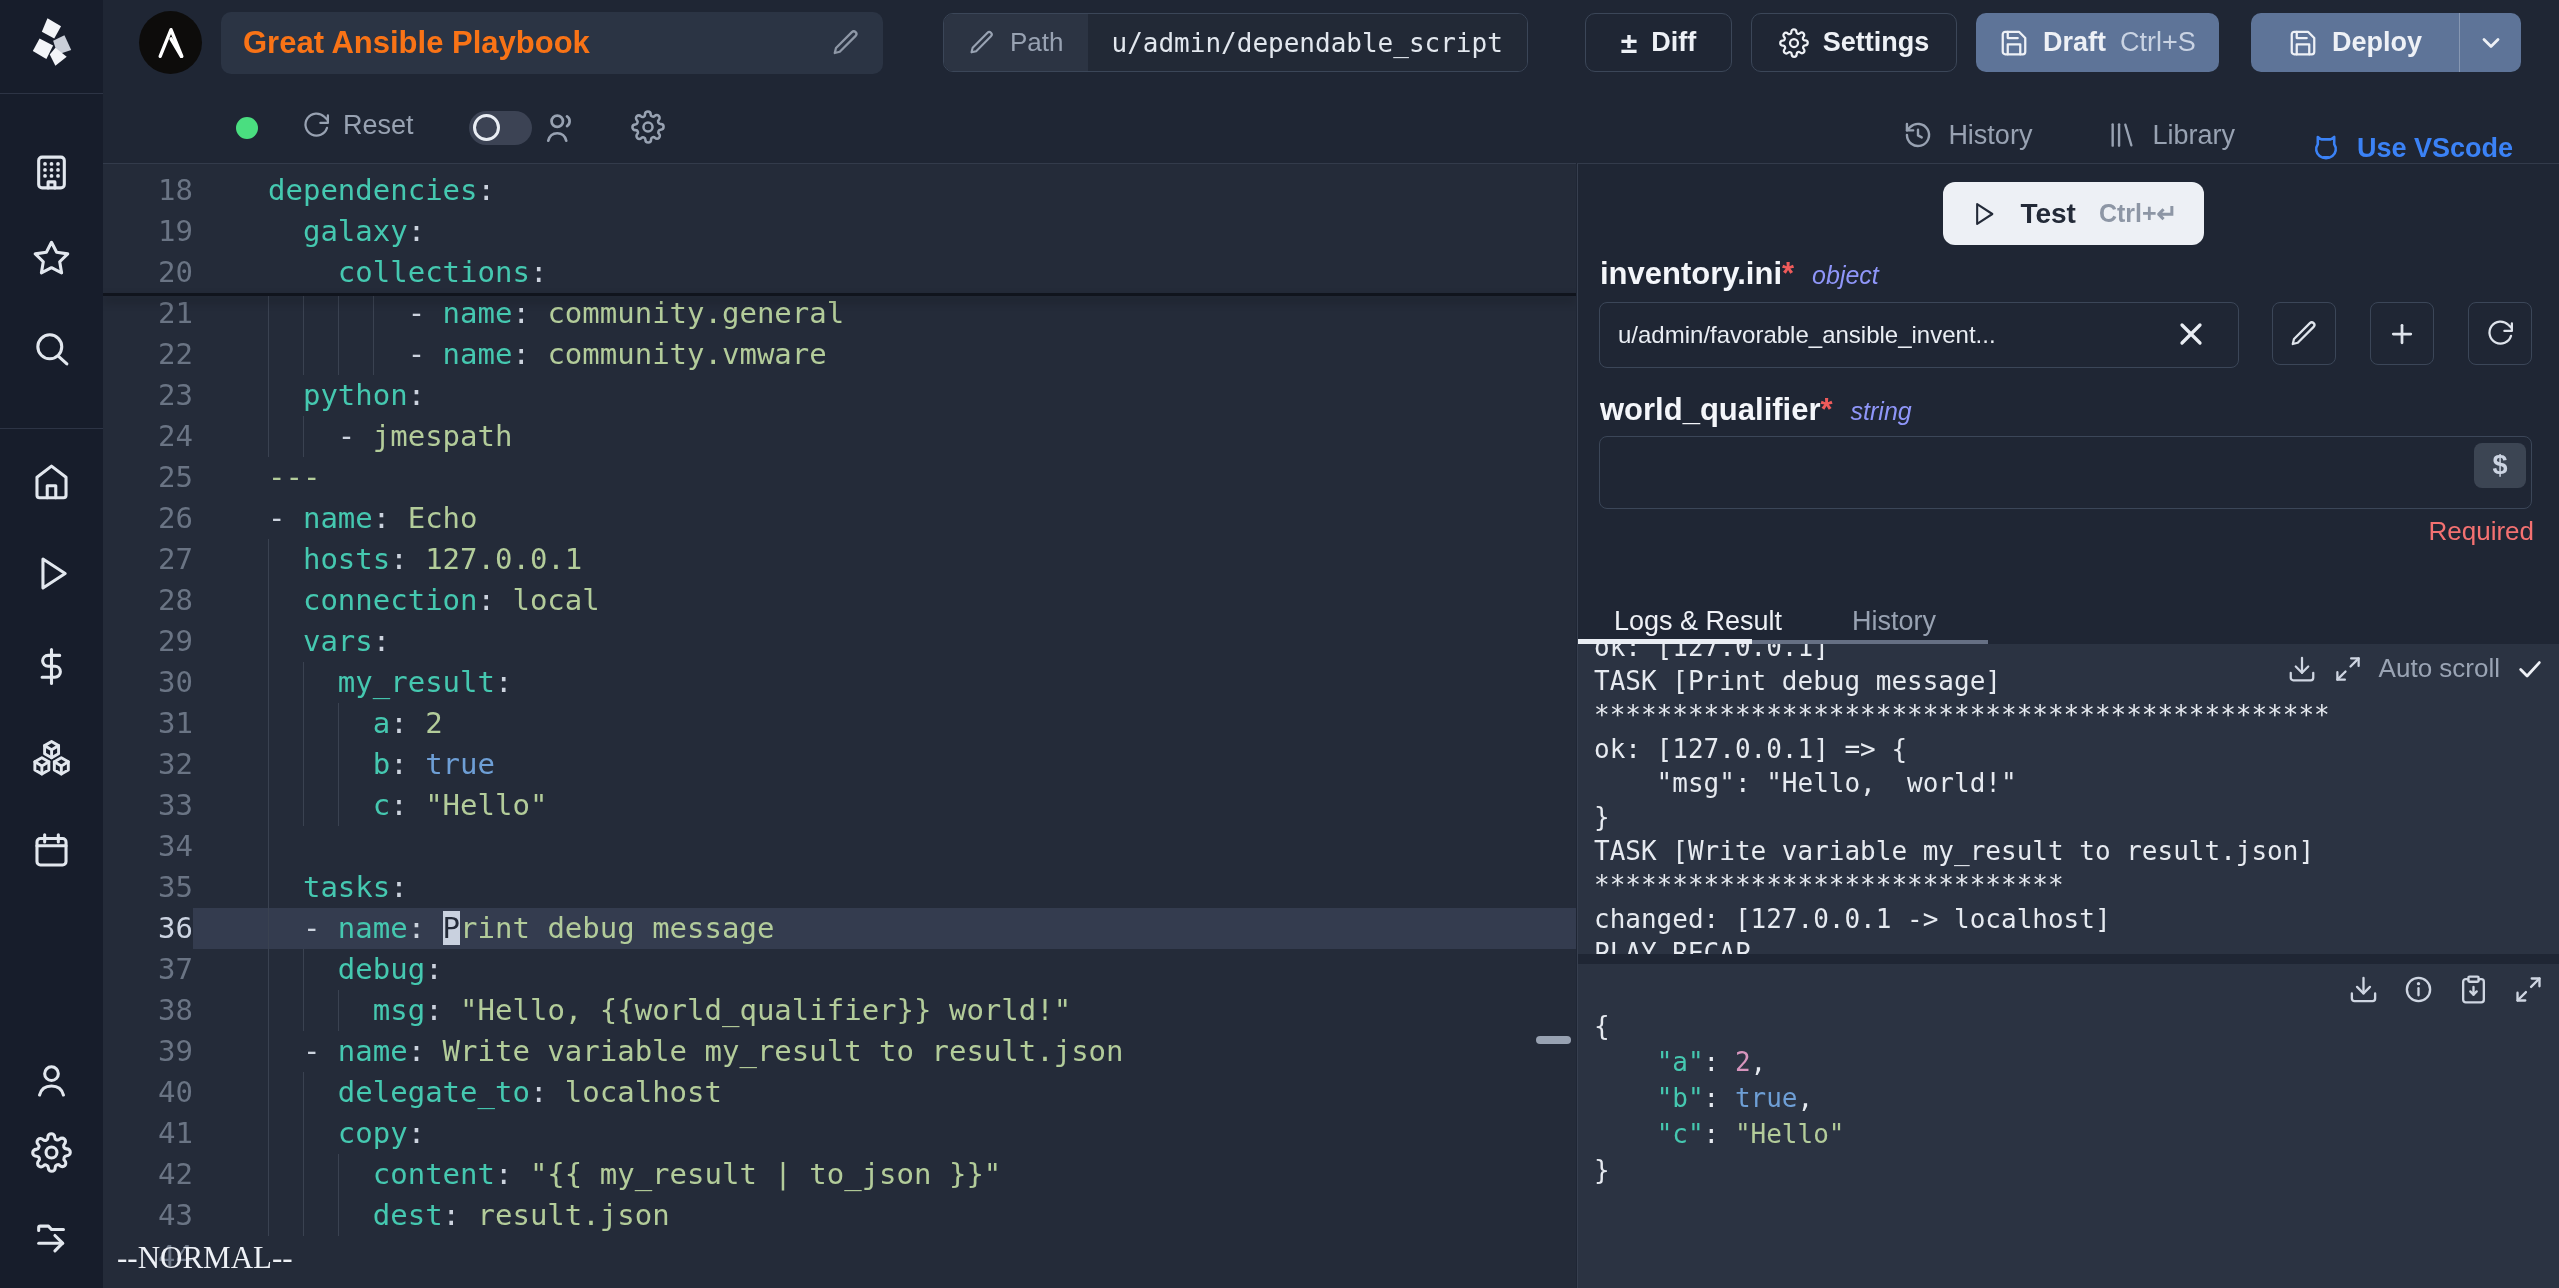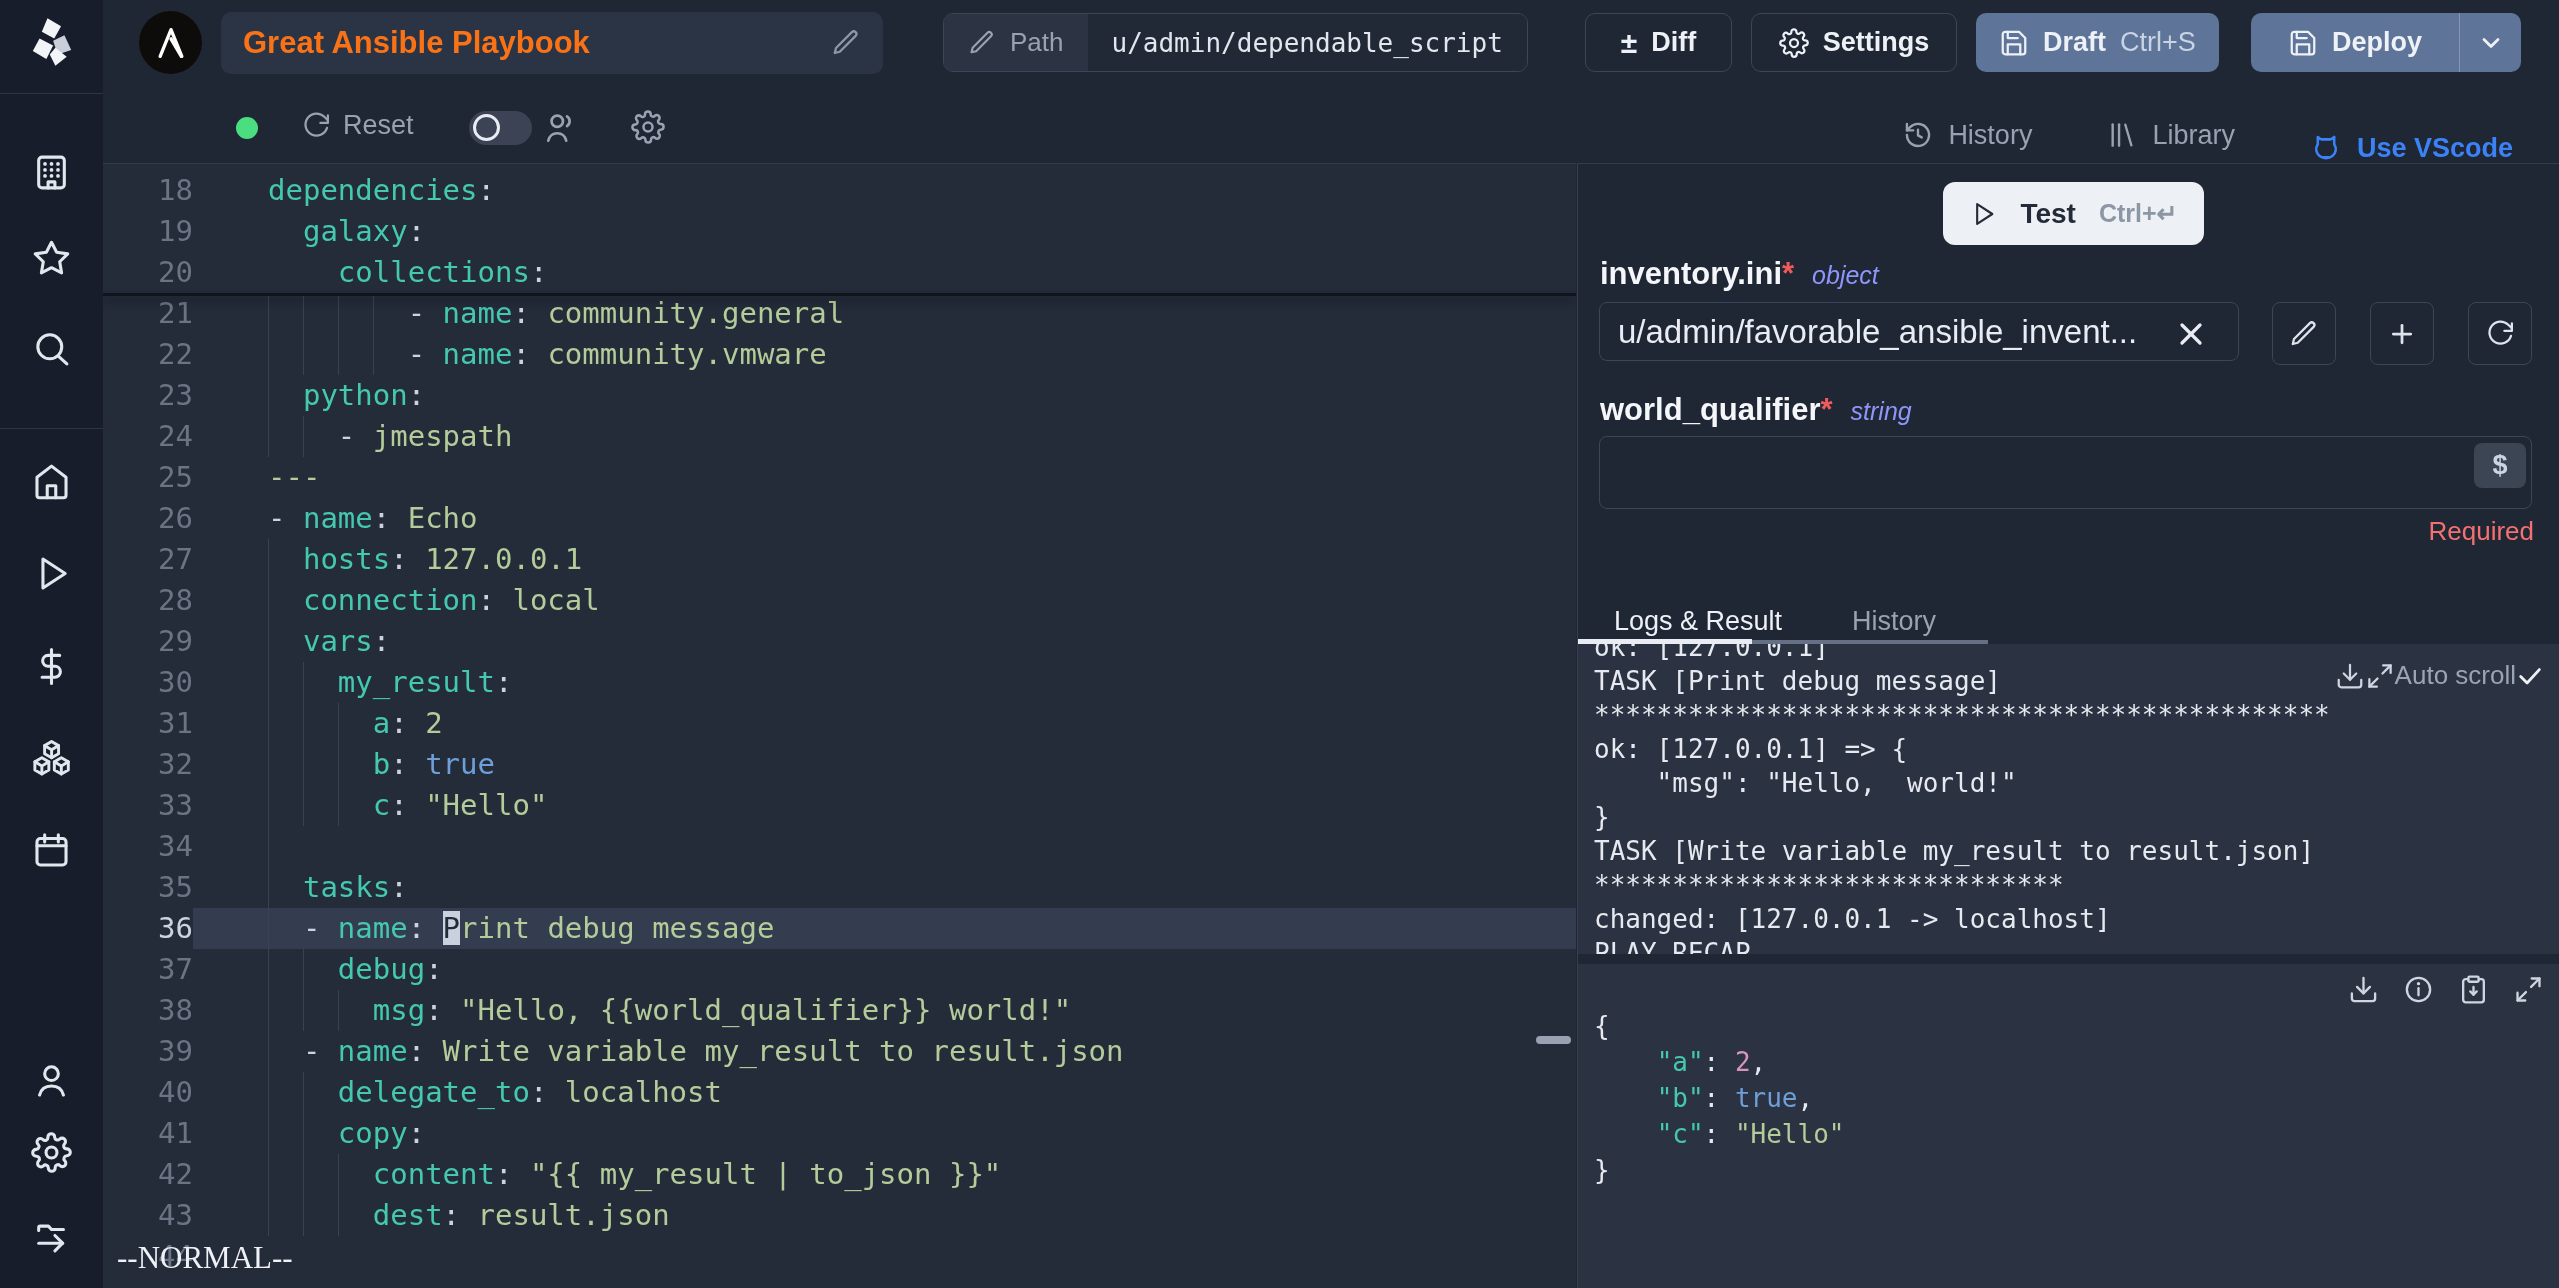--- a/index.html
+++ b/index.html
@@ -72,42 +72,42 @@
   .rpanel { position:absolute; left:1577px; top:163px; width:982px; height:1125px; background:#1f2634;
             border-left:1px solid #373f4f; border-top:1px solid #333b4b; }
   .test-btn { position:absolute; left:365px; top:18px; width:261px; height:63px; background:#edf0f5; border-radius:12px;
               display:flex; align-items:center; justify-content:center; gap:23px; color:#232a38; }
   .test-btn .lbl { font-size:28px; font-weight:700; }
   .test-btn .sc { font-size:25px; color:#8d96a5; font-weight:600; }
   .field-label { position:absolute; left:22px; display:flex; align-items:baseline; }
   .field-label .nm { font-size:31px; font-weight:700; color:#f4f6fa; }
   .field-label .req { font-size:31px; font-weight:700; color:#ef5b5b; }
   .field-label .ty { font-size:25px; font-style:italic; color:#8f96f9; margin-left:18px; }
-  .inv-input { position:absolute; left:21px; top:138px; width:640px; height:59px; border:1px solid #3b4658; border-radius:8px;
-               background:transparent; color:#e9edf3; font-size:33px; padding:0 64px 0 18px;
+  .inv-input { position:absolute; left:21px; top:138px; width:640px; height:66px; border:1px solid #3b4658; border-radius:8px;
+               background:transparent; color:#e9edf3; font-size:24px; padding:0 64px 0 18px;
                font-family:"Liberation Sans",sans-serif; }
   .inv-clear { position:absolute; left:595px; top:152px; width:36px; height:36px; color:#e9edf3; }
   .sq-btn { position:absolute; top:138px; width:64px; height:63px; border:1px solid #3b4658; border-radius:8px;
             display:flex; align-items:center; justify-content:center; color:#dfe4ec; }
   .sq-btn svg { width:30px; height:30px; }
   .wq-area { position:absolute; left:21px; top:272px; width:933px; height:73px; border:1px solid #3b4658; border-radius:8px;
              background:transparent; resize:none; color:#e9edf3; font-size:25px; padding:10px 70px 10px 16px;
              font-family:"Liberation Sans",sans-serif; }
   .dollar-btn { position:absolute; left:896px; top:279px; width:52px; height:45px; background:#3c4553; border-radius:8px;
                 display:flex; align-items:center; justify-content:center; color:#ccd4e2; font-size:27px; font-weight:600; }
   .required { position:absolute; right:25px; top:352px; color:#f47171; font-size:26px; }
   .tab { position:absolute; top:442px; font-size:27px; }
   .tab.active { color:#eef1f6; }
   .tab.idle { color:#98a2b2; }
   .tab-bar-white { position:absolute; left:0; top:475px; width:174px; height:5px; background:#e9edf3; }
   .tab-bar-gray  { position:absolute; left:174px; top:476px; width:236px; height:4px; background:#667084; }
   .logbox { position:absolute; left:0; top:480px; width:982px; height:310px; background:#2b3342; overflow:hidden; padding:2px 16px; }
   .logline { font-family:"DejaVu Sans Mono",monospace; font-size:26px; line-height:34px; color:#e6eaf0; white-space:pre; }
   .logline:first-child { margin-top:-16px; }
-  .log-ctl { position:absolute; top:16px; right:16px; display:flex; align-items:center; }
+  .log-ctl { position:absolute; top:9px; right:16px; display:flex; align-items:center; gap:16px; }
   .log-ctl .i { width:30px; height:30px; color:#cfd6e2; }
   .log-ctl .txt { color:#9aa4b4; font-size:26px; }
   .log-ctl .chk { width:28px; height:28px; color:#eef1f6; }
   .gapbar { position:absolute; left:0; top:790px; width:982px; height:10px; background:#1f2634; }
   .resbox { position:absolute; left:0; top:800px; width:982px; height:325px; background:#2b3342; padding:44px 16px 0; }
   .res-ctl { position:absolute; top:10px; right:16px; display:flex; align-items:center; gap:24px; }
   .res-ctl .i { width:31px; height:31px; color:#cfd6e2; }
   .resline { font-family:"DejaVu Sans Mono",monospace; font-size:26px; line-height:36px; white-space:pre; }
   .tok-pu { color:#e6eaf0; } .tok-key { color:#45c8b0; } .tok-num { color:#d795bd; }
   .tok-bool { color:#6e9fd6; } .tok-str { color:#b3cc9a; }

